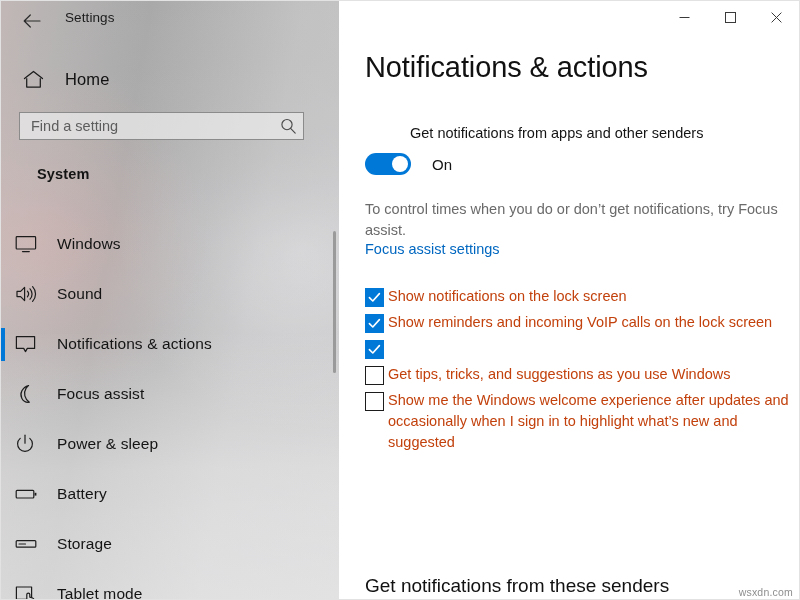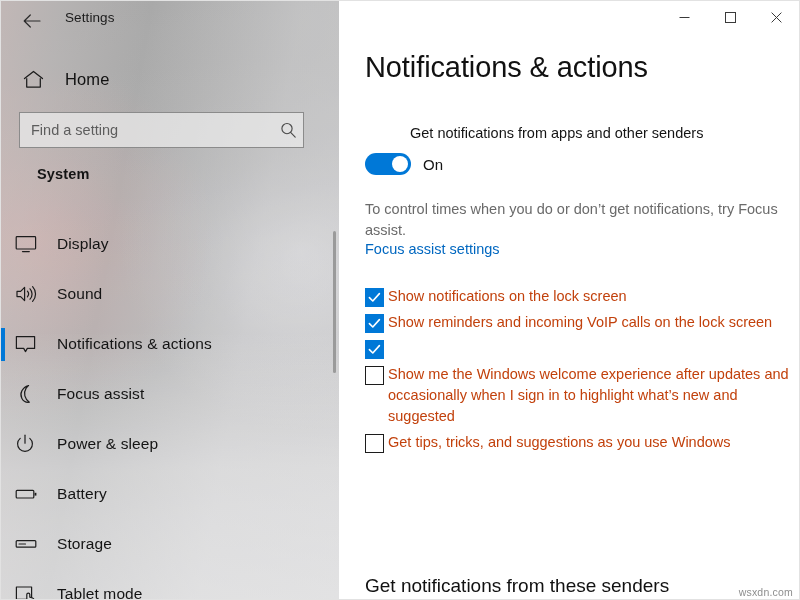--- a/index.html
+++ b/index.html
@@ -98,21 +98,21 @@
   }
   #home-row .nav-label {
     font-size: 16.5px; color: #121212; margin-left: 12px;
     letter-spacing: 0.1px;
   }
 
   
   #search-box {
     position: absolute;
     left: 18px; top: 111px;
-    width: 285px; height: 36px;
+    width: 285px; height: 28px;
     background: rgba(232,232,232,0.78);
     border: 1px solid #8b8b8b;
     box-sizing: border-box;
     display: flex; align-items: flex-start;
     cursor: text;
   }
   #search-input {
     flex: 1;
     border: none; outline: none; background: transparent;
     font-family: "Liberation Sans", sans-serif;
@@ -239,21 +239,21 @@
     flex: 0 0 46px;
   }
   #toggle-switch .knob {
     position: absolute;
     right: 3px; top: 3px;
     width: 16px; height: 16px;
     border-radius: 50%;
     background: #ffffff;
   }
   #toggle-state {
-    margin-left: 12px;
+    margin-left: 21px;
     font-size: 15px;
     color: #141414;
   }
 
   #hint-text {
     position: absolute;
     left: 26px; top: 198px;
     width: 418px;
     font-size: 14.5px;
     line-height: 21px;
@@ -366,21 +366,21 @@
 
       <div id="nav-list">
 
         <div class="nav-item">
           <span class="nav-ico">
             <svg width="22" height="18" viewBox="0 0 22 18">
               <rect x="1.2" y="1.6" width="19.4" height="12.4" rx="0.8" fill="none" stroke="#1c1c1c" stroke-width="1.2"></rect>
               <line x1="7.5" y1="16.6" x2="14.3" y2="16.6" stroke="#1c1c1c" stroke-width="1.2" stroke-linecap="round"></line>
             </svg>
           </span>
-          <span class="nav-label">Display</span>
+          <span class="nav-label">Windows</span>
         </div>
 
         <div class="nav-item">
           <span class="nav-ico">
             <svg width="22" height="18" viewBox="0 0 22 18">
               <path d="M2 6.4 L5.6 6.4 L9.6 2.4 L9.6 15.6 L5.6 11.6 L2 11.6 Z" fill="none" stroke="#1c1c1c" stroke-width="1.2" stroke-linejoin="round"></path>
               <path d="M12.4 6.2 A4.2 4.2 0 0 1 12.4 11.8" fill="none" stroke="#1c1c1c" stroke-width="1.2" stroke-linecap="round"></path>
               <path d="M15 3.8 A7.6 7.6 0 0 1 15 14.2" fill="none" stroke="#1c1c1c" stroke-width="1.2" stroke-linecap="round"></path>
               <path d="M17.6 1.6 A10.8 10.8 0 0 1 17.6 16.4" fill="none" stroke="#1c1c1c" stroke-width="1.2" stroke-linecap="round"></path>
             </svg>
@@ -507,25 +507,25 @@
         </div>
         <div class="cb-row">
           <div class="cb-box checked">
             <svg width="13" height="13" viewBox="0 0 13 13">
               <path d="M1.4 6.6 L4.8 10 L11.4 2.6" fill="none" stroke="#ffffff" stroke-width="1.6" stroke-linecap="round" stroke-linejoin="round"></path>
             </svg>
           </div>
         </div>
         <div class="cb-row">
           <div class="cb-box unchecked"></div>
-          <div class="cb-text">Show me the Windows welcome experience after updates and occasionally when I sign in to highlight what’s new and suggested</div>
+          <div class="cb-text">Get tips, tricks, and suggestions as you use Windows</div>
         </div>
         <div class="cb-row">
           <div class="cb-box unchecked"></div>
-          <div class="cb-text">Get tips, tricks, and suggestions as you use Windows</div>
+          <div class="cb-text">Show me the Windows welcome experience after updates and occasionally when I sign in to highlight what’s new and suggested</div>
         </div>
       </div>
 
     <div id="senders-header">Get notifications from these senders</div>
 
     <div id="watermark">wsxdn.com</div>
   </div>
 </div>
 
 </body></html>

